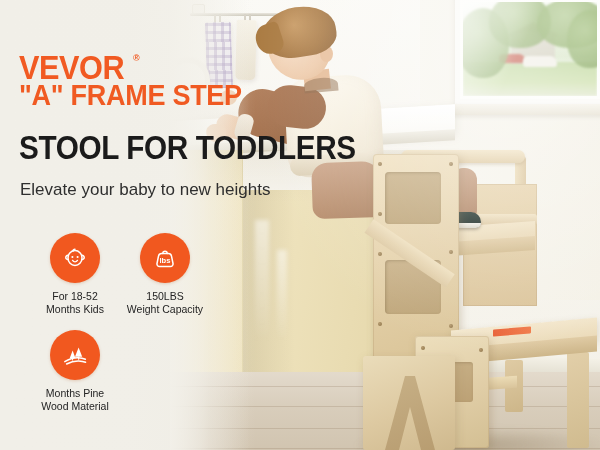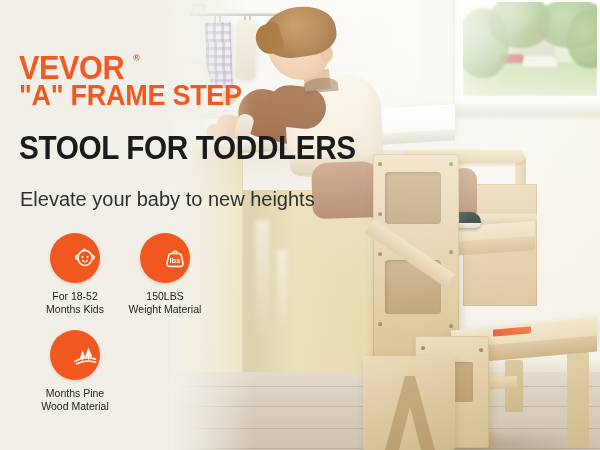--- a/index.html
+++ b/index.html
@@ -471,38 +471,37 @@
   }
   .headline2 {
     position: absolute; left: 19px; top: 131px;
     font-size: 33px; font-weight: 700; color: #1b1b1b;
     letter-spacing: -.4px; line-height: 1;
     transform: scaleX(.9); transform-origin: left center;
     white-space: nowrap;
   }
   .tagline {
     position: absolute; left: 20px; top: 180px;
-    font-size: 20px; color: #2f2f2f; font-weight: 400;
+    font-size: 17px; color: #2f2f2f; font-weight: 400;
     white-space: nowrap;
-    margin-top: 8px;
   }
 
   
   .features {
     position: absolute; left: 30px; top: 233px;
     width: 180px;
     display: grid;
     grid-template-columns: 90px 90px;
     row-gap: 14px;
   }
   .feature { display: flex; flex-direction: column; align-items: center; }
   .badge-circle {
     width: 50px; height: 50px; border-radius: 50%;
     background: #f1581f;
-    display: flex; align-items: center; justify-content: flex-end;
+    display: flex; align-items: center; justify-content: center;
     box-shadow: 0 1px 3px rgba(180,90,40,.25);
   }
   .badge-circle svg { display: block; }
   .feature-label {
     margin-top: 7px;
     font-size: 10.5px; line-height: 1.25;
     color: #242424; text-align: center; white-space: pre-line;
     font-weight: 400;
   }
 </style>
@@ -668,21 +667,21 @@
 
     <div class="feature">
       <div class="badge-circle">
         <svg width="30" height="30" viewBox="0 0 30 30">
           <path d="M11.6 10.6h6.8c1.5 0 2.8 1 3.1 2.5l1.5 7.4c.3 1.6-.9 3.1-2.5 3.1H9.5c-1.6 0-2.8-1.5-2.5-3.1l1.5-7.4c.3-1.5 1.6-2.5 3.1-2.5z" fill="none" stroke="#ffffff" stroke-width="1.5"></path>
           <path d="M12.8 10.4a2.2 2.2 0 0 1 4.4 0" fill="none" stroke="#ffffff" stroke-width="1.5" stroke-linecap="round"></path>
           <text x="15" y="20.2" font-family="Liberation Sans, sans-serif" font-size="7.6" font-weight="bold" fill="#ffffff" text-anchor="middle">lbs</text>
         </svg>
       </div>
       <div class="feature-label">150LBS
-Weight Material</div>
+Weight Capacity</div>
     </div>
 
 
     <div class="feature">
       <div class="badge-circle">
         <svg width="30" height="30" viewBox="0 0 30 30">
           <path d="M18.6 7.4l3.6 9.4h-7.2l3.6-9.4z" fill="#ffffff"></path>
           <path d="M18.1 16.4h1.1v3.4h-1.1z" fill="#ffffff"></path>
           <path d="M12.6 10.6l2.9 7.6h-5.8l2.9-7.6z" fill="#ffffff"></path>
           <path d="M12.1 17.8h1v2.6h-1z" fill="#ffffff"></path>

